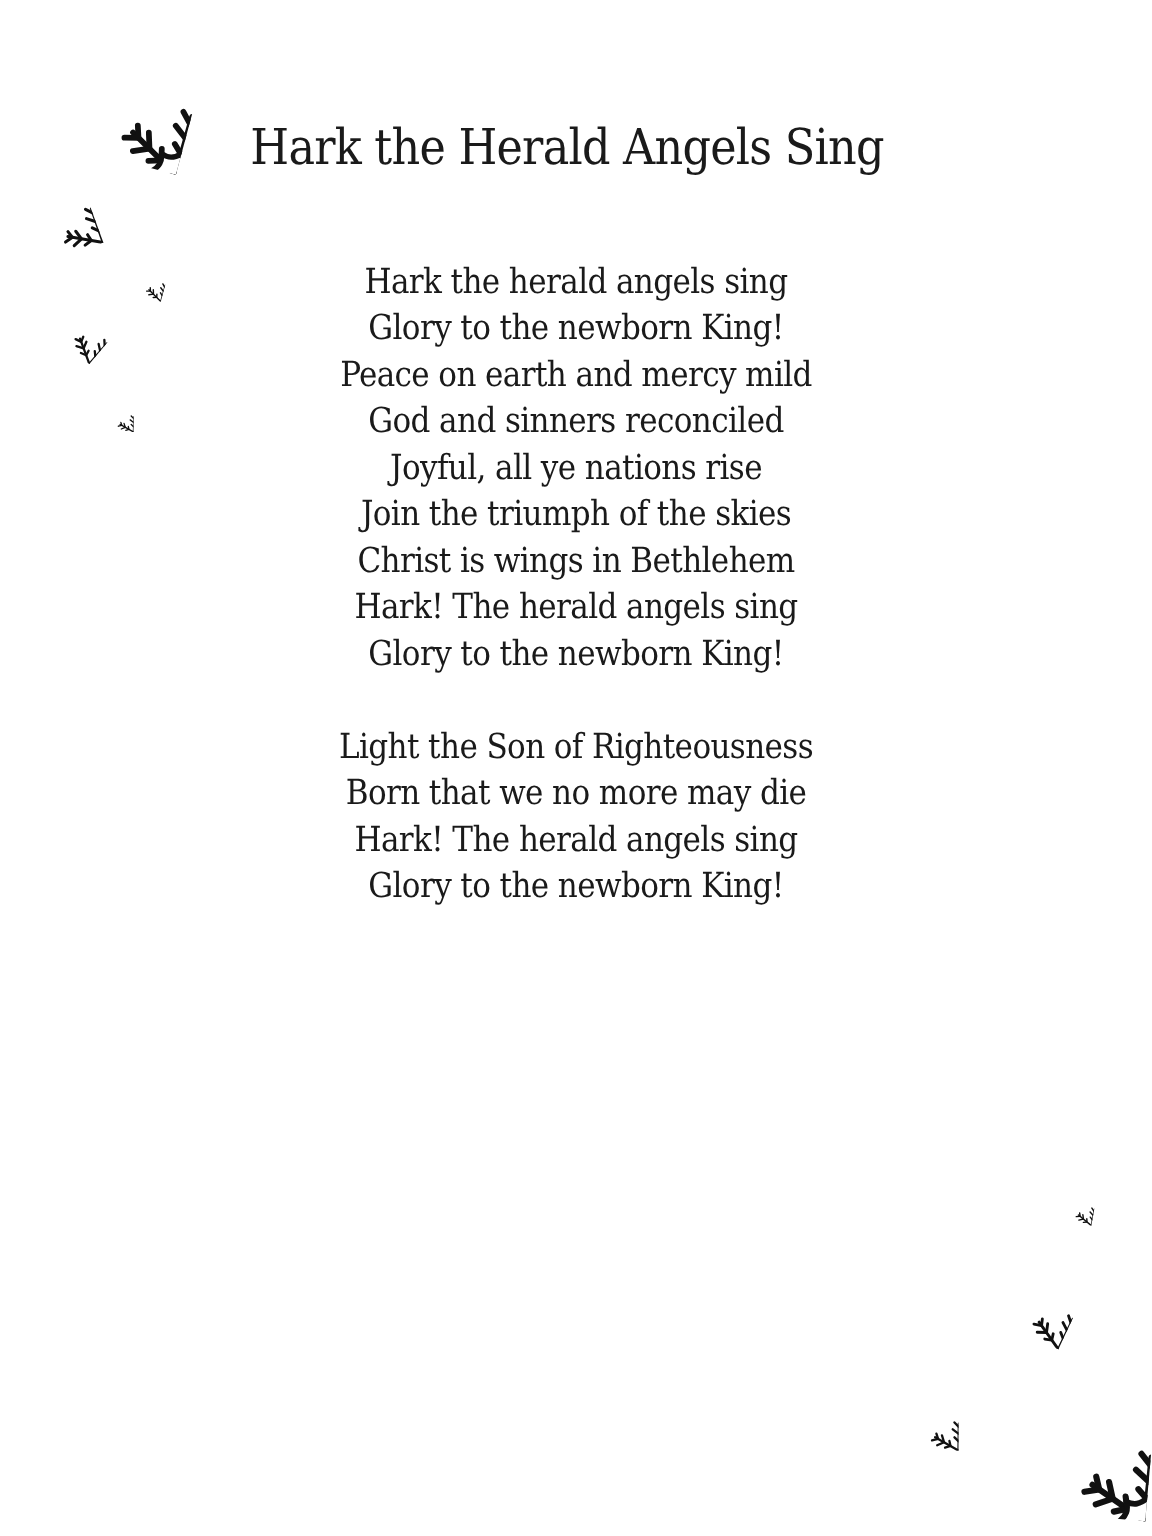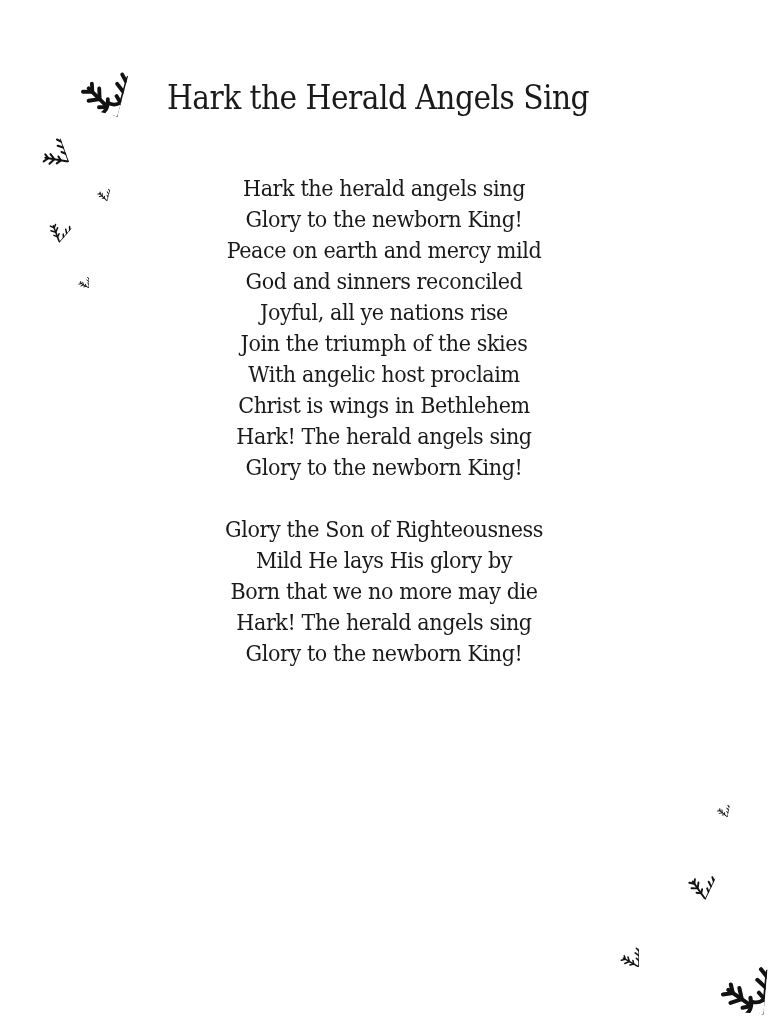--- a/index.html
+++ b/index.html
@@ -83,28 +83,26 @@
   <h1 class="song-title">Hark the Herald Angels Sing</h1>
 
   <div class="lyrics">
     <div class="verse">
       <div class="verse-line">Hark the herald angels sing</div>
       <div class="verse-line">Glory to the newborn King!</div>
       <div class="verse-line">Peace on earth and mercy mild</div>
       <div class="verse-line">God and sinners reconciled</div>
       <div class="verse-line">Joyful, all ye nations rise</div>
       <div class="verse-line">Join the triumph of the skies</div>
-      <div class="verse-line">With angelic host proclaim</div>
       <div class="verse-line">Christ is wings in Bethlehem</div>
       <div class="verse-line">Hark! The herald angels sing</div>
       <div class="verse-line">Glory to the newborn King!</div>
     </div>
     <div class="verse">
-      <div class="verse-line">Glory the Son of Righteousness</div>
-      <div class="verse-line">Mild He lays His glory by</div>
+      <div class="verse-line">Light the Son of Righteousness</div>
       <div class="verse-line">Born that we no more may die</div>
       <div class="verse-line">Hark! The herald angels sing</div>
       <div class="verse-line">Glory to the newborn King!</div>
     </div>
   </div>
 
   <div id="flake-layer">
       <svg class="flake" width="94" height="94" viewBox="-55 -55 110 110" style="left: 37px; top: 12px; transform: rotate(15deg);">
         <use href="#sym-flake-ring"></use>
       </svg>

